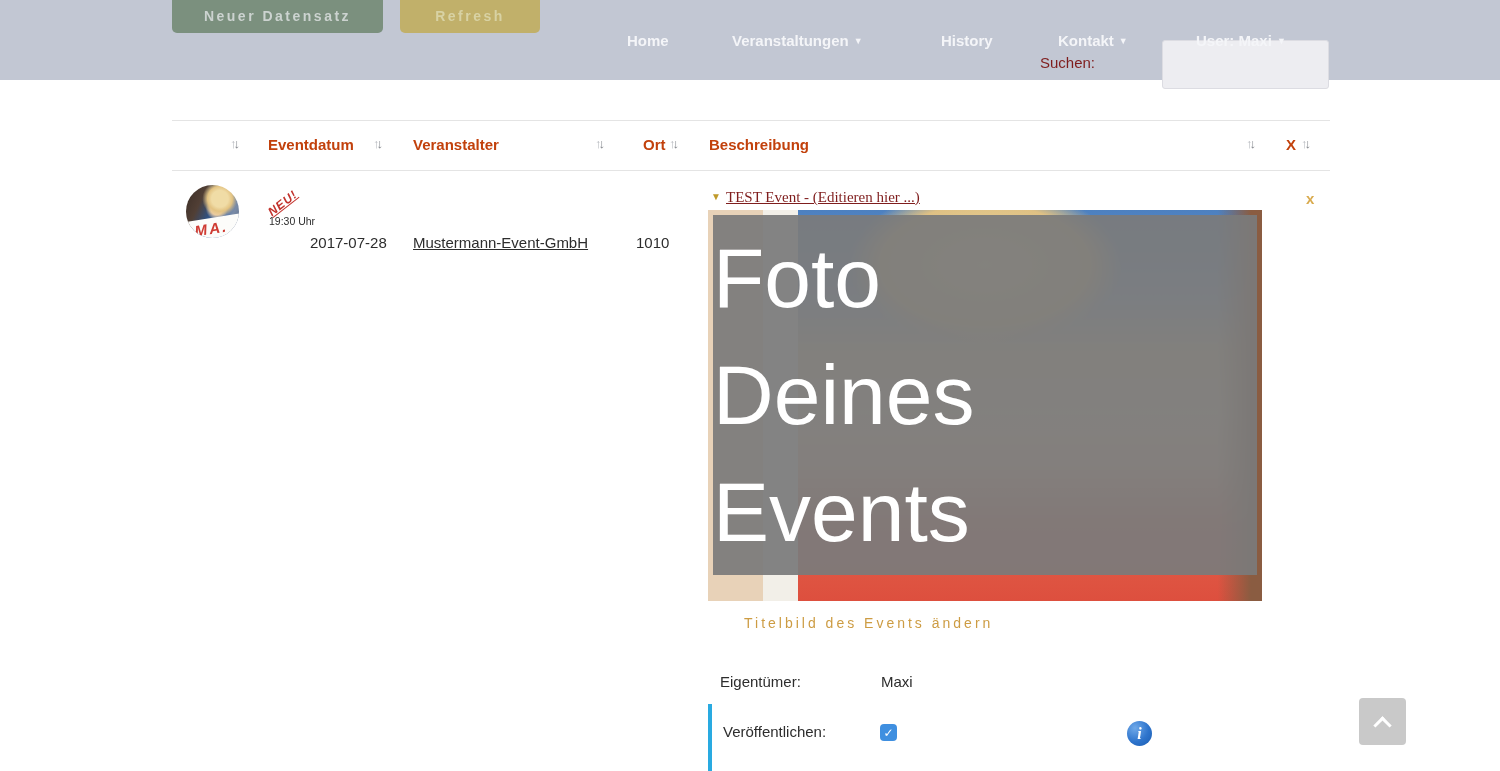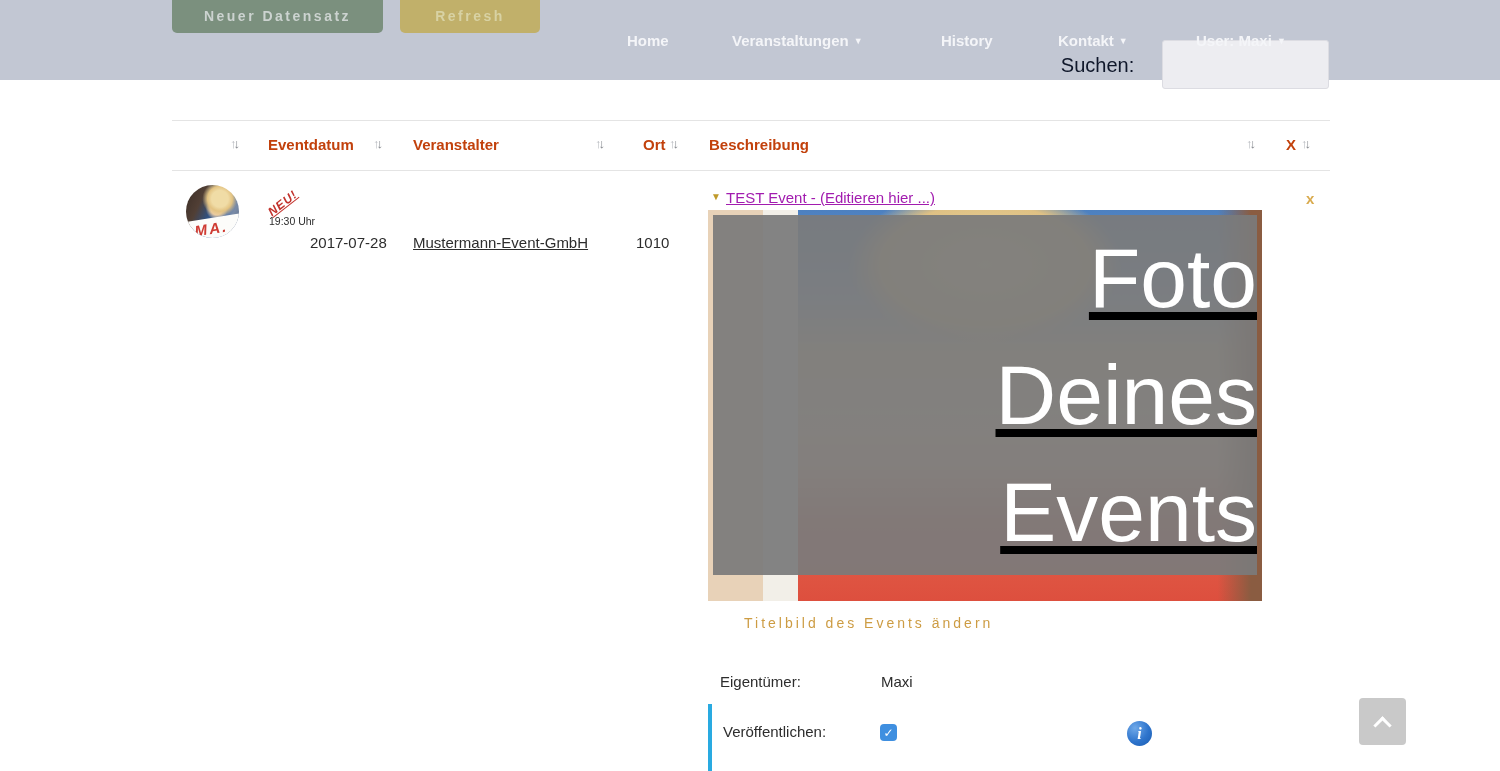--- a/index.html
+++ b/index.html
@@ -11,22 +11,22 @@
   .topbar { position:absolute; left:0; top:0; width:1500px; height:80px; background:#c2c7d3; }
   .btn { position:absolute; top:-12px; height:45px; border:none; border-radius:5px;
          font-family:inherit; font-weight:bold; font-size:14px; letter-spacing:2.5px;
          display:flex; align-items:flex-end; justify-content:center; padding-bottom:9px; cursor:pointer; }
   .btn-new { left:172px; width:211px; background:#7b907e; color:#ccd3d0; }
   .btn-refresh { left:400px; width:140px; background:#c1b06a; color:#d8d2a4; }
 
   .nav-item { position:absolute; top:32px; font-size:15px; font-weight:bold; color:#f4f5f8;
               cursor:pointer; white-space:nowrap; z-index:6; }
   .nav-caret { font-size:9px; margin-left:5px; vertical-align:2px; }
-  .search-label { position:absolute; left:1040px; top:54px; width:115px; text-align:center;
-                  font-size:20px; color:#0f172a; }
+  .search-label { position:absolute; left:1040px; top:54px; width:115px; text-align:left;
+                  font-size:15px; color:#7f1d1d; }
   .search-input { position:absolute; left:1162px; top:40px; width:167px; height:49px;
                   background:#ededf1; border:1px solid #dcdce2; border-radius:3px; z-index:4;
                   font-size:15px; padding:0 8px; font-family:inherit; }
 
   
   .tline { position:absolute; left:172px; width:1158px; height:1px; background:#e4e4e4; }
   .th { position:absolute; top:136px; font-size:15px; font-weight:bold; color:#c2410c; white-space:nowrap; }
   .sort { position:absolute; top:136px; font-size:13px; letter-spacing:-3px; cursor:pointer; white-space:nowrap; }
   .sort .up { color:#b4b7bc; }
   .sort .dn { color:#84878d; }
@@ -44,34 +44,34 @@
                  color:#cf3b33; font-weight:bold; font-style:italic; font-size:15px; letter-spacing:2px;
                  padding-top:2px; }
   .badge-new { position:absolute; left:266px; top:196px; color:#c2322c; font-size:12px;
                font-weight:bold; font-style:italic; text-decoration:underline; letter-spacing:1px;
                transform:rotate(-38deg); transform-origin:center; }
   .cell { position:absolute; top:190px; font-size:15px; color:#2d2d2d; white-space:nowrap;margin-top:44px; }
   .cell-time { position:absolute; left:269px; top:215px; font-size:10.5px; color:#2d2d2d; }
 
   .event-caret { position:absolute; left:711px; top:191px; color:#c09a2a; font-size:10px; cursor:pointer; }
   .event-link { position:absolute; left:726px; top:189px; font-size:15px; font-weight:500;
-                color:#a21caf; text-decoration:underline; cursor:pointer; white-space:nowrap; }
+                color:#7f1d1d; text-decoration:underline; cursor:pointer; white-space:nowrap;font-family:Liberation Serif, serif; }
   .row-delete { position:absolute; left:1306px; top:190px; color:#d9ab4e; font-size:15px;
                 font-weight:bold; cursor:pointer; }
 
   
   .photo { position:absolute; left:708px; top:210px; width:554px; height:391px; cursor:pointer;
            background:
              radial-gradient(ellipse 190px 110px at 50% 14%, #ecd9a2 0%, #dfc184 55%, transparent 72%),
              linear-gradient(90deg, #e8d2b8 0 55px, #f2efe8 55px 90px, transparent 90px),
              linear-gradient(90deg, transparent 0 92%, #8a5c41 98%),
              linear-gradient(180deg, #4c80c0 0%, #6492cb 14%, #8aa6cc 24%, #d8c29a 36%, #e5cbab 52%, #e8b294 66%, #e2604a 80%, #dd4f3e 100%); }
   .photo-overlay { position:absolute; left:5px; top:5px; right:5px; bottom:26px;
                    background:rgba(123,123,123,0.93);
-                   display:flex; flex-direction:column; align-items:flex-end; justify-content:center;text-decoration:underline; }
+                   display:flex; flex-direction:column; align-items:flex-start; justify-content:center; }
   .photo-overlay .line { color:#fff; font-size:84px; line-height:117px; font-weight:400; }
 
   .cover-link { position:absolute; left:744px; top:615px; font-size:14px; font-weight:500;
                 letter-spacing:3px; color:#cd9c43; cursor:pointer; white-space:nowrap; }
 
   
   .field-label { position:absolute; font-size:15px; color:#2d2d2d; white-space:nowrap; }
   .accent-bar { position:absolute; left:708px; top:704px; width:4px; height:67px; background:#29aae1; }
   .checkbox { position:absolute; left:880px; top:724px; width:17px; height:17px;
               background:#3f8fe0; border-radius:4px; cursor:pointer;

